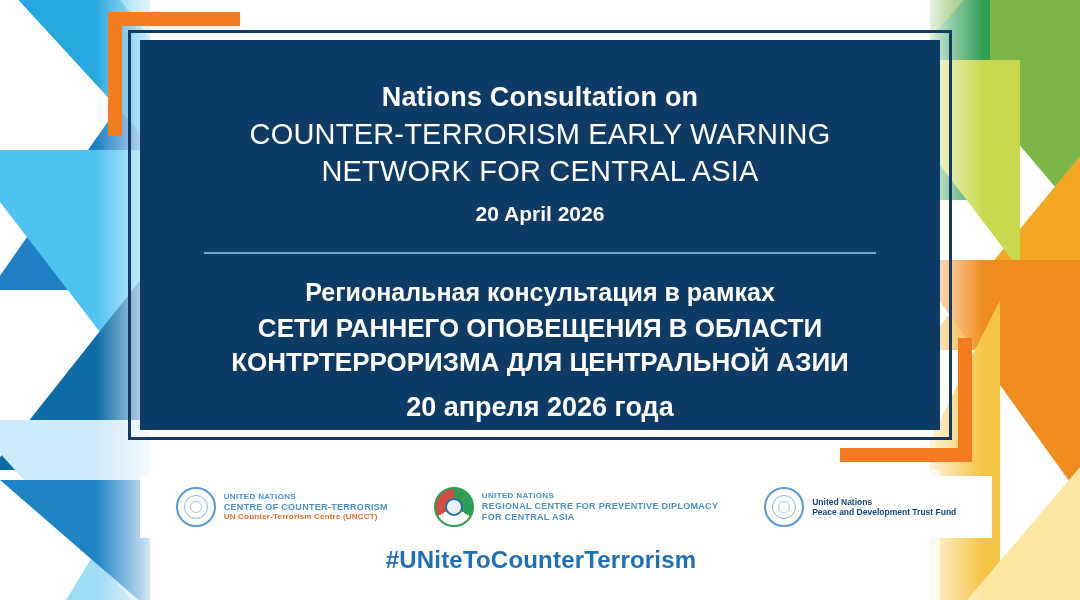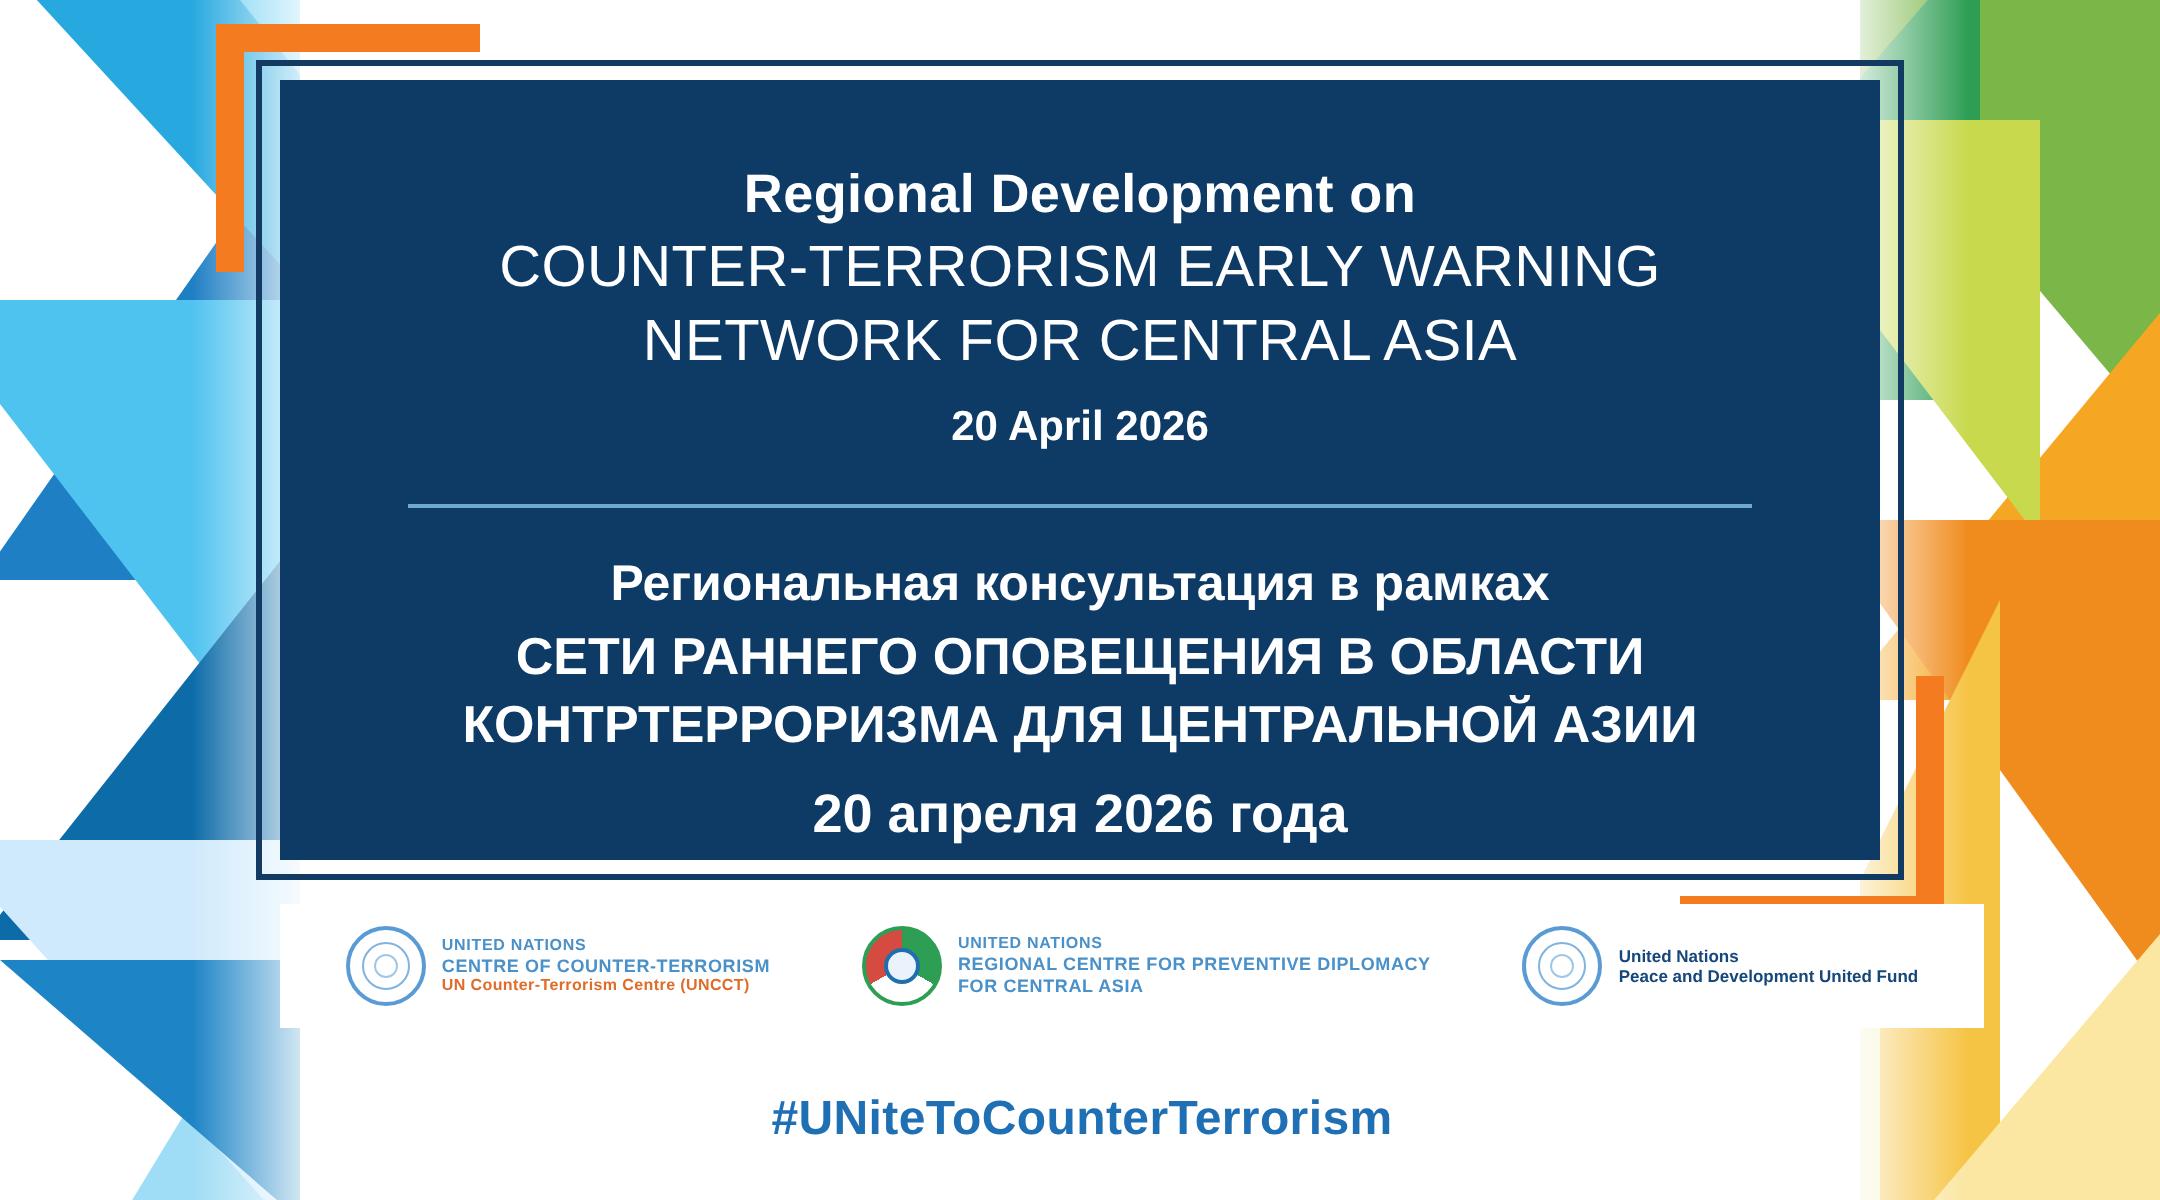--- a/index.html
+++ b/index.html
@@ -146,21 +146,21 @@
   .t-ru-date {
     font-size: 27px;
     font-weight: bold;
     margin-top: 13px;
   }
 
   
   .logos {
     position: absolute;
     left: 140px;
-    top: 452px;
+    top: 476px;
     width: 852px;
     height: 62px;
     display: flex;
     align-items: center;
     justify-content: center;
     gap: 46px;
     background: #ffffff;
   }
   .logo {
     display: flex;
@@ -257,21 +257,21 @@
     <div class="wash-fade-l"></div>
     <div class="wash-fade-r"></div>
   </div>
 
   <div class="bracket bracket-tl"></div>
   <div class="bracket bracket-br"></div>
 
   <div class="frame"></div>
 
   <div class="panel">
-    <div class="t-en-1">Regional Development on</div>
+    <div class="t-en-1">Nations Consultation on</div>
     <div class="t-en-2">COUNTER-TERRORISM EARLY WARNING NETWORK FOR CENTRAL ASIA</div>
     <div class="t-en-date">20 April 2026</div>
 
     <div class="divider"></div>
 
     <div class="t-ru-1">Региональная консультация в рамках</div>
     <div class="t-ru-2">СЕТИ РАННЕГО ОПОВЕЩЕНИЯ В ОБЛАСТИ КОНТРТЕРРОРИЗМА ДЛЯ ЦЕНТРАЛЬНОЙ АЗИИ</div>
     <div class="t-ru-date">20 апреля 2026 года</div>
   </div>
 
@@ -292,21 +292,21 @@
         <div class="logo-l1">UNITED NATIONS</div>
         <div class="logo-l2">REGIONAL CENTRE FOR PREVENTIVE DIPLOMACY</div>
         <div class="logo-l2">FOR CENTRAL ASIA</div>
       </span>
     </div>
 
     <div class="logo">
       <span class="logo-emblem ring"></span>
       <span class="logo-text">
         <div class="logo-dark1">United Nations</div>
-        <div class="logo-dark2">Peace and Development United Fund</div>
+        <div class="logo-dark2">Peace and Development Trust Fund</div>
       </span>
     </div>
 
   </div>
 
   <div class="hashtag">#UNiteToCounterTerrorism</div>
 
 </div>
 
 </body></html>

